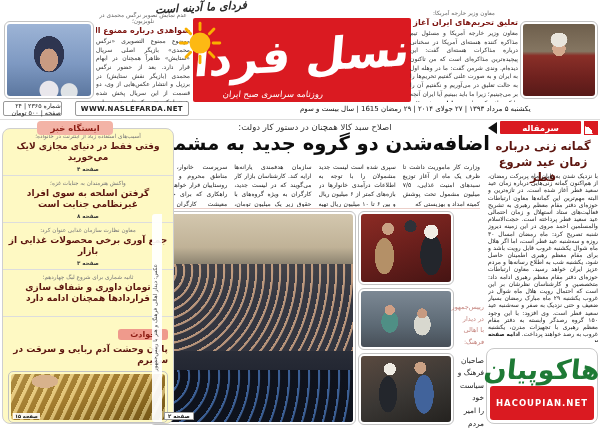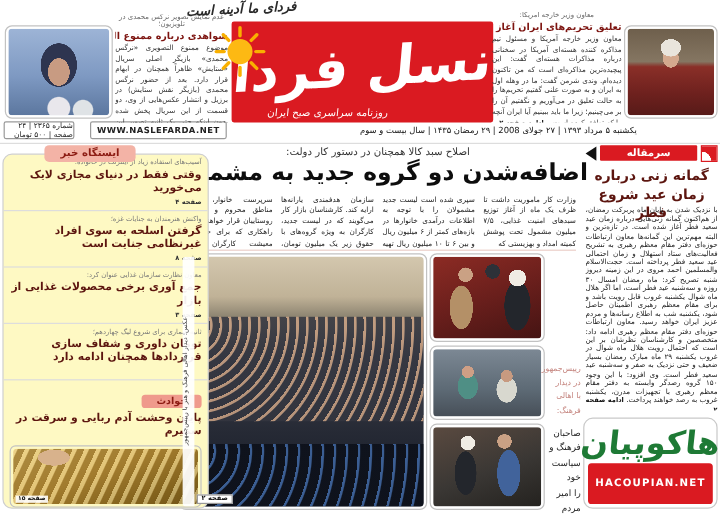--- a/index.html
+++ b/index.html
@@ -105,21 +105,21 @@
           background:#fff;box-sizing:border-box;padding:3px;display:flex;flex-direction:column;}
   .ad-brand{flex:1;display:flex;align-items:center;justify-content:center;font-size:27px;font-weight:bold;
             color:#1e7a35;transform:skewX(-6deg);}
   .ad-bar{height:34px;background:#da1a21;border-radius:3px;color:#fff;font-size:8.5px;font-weight:bold;
           display:flex;align-items:center;justify-content:center;letter-spacing:1px;direction:ltr;}
   
   .sidebar{left:2px;top:128px;width:172px;height:296px;border:1px solid #cfcfcf;border-radius:8px;
            box-sizing:border-box;background:#fef9c3;}
   .ns-label{position:absolute;top:-8px;left:34px;width:76px;height:14px;background:#f3b3a6;color:#8c1c13;
             font-size:8.5px;font-weight:bold;border-radius:4px;display:flex;align-items:center;justify-content:center;}
-  .ns-item{height:47px;border-bottom:1px solid #ddd;box-sizing:border-box;padding:4px 5px 0;text-align:right;overflow:hidden;}
+  .ns-item{height:47px;border-bottom:1px solid #ddd;box-sizing:border-box;padding:4px 5px 0;text-align:center;overflow:hidden;}
   .ns-item:first-of-type{padding-top:9px;height:52px;}
   .ns-kicker{font-size:5.7px;color:#777;}
   .ns-title{font-size:9px;font-weight:bold;color:#5c150f;line-height:1.25;margin-top:2px;}
   .ns-page{font-size:5.5px;font-weight:bold;color:#333;margin-top:2px;}
   .incidents{padding:5px 5px 0;}
   .inc-label{display:inline-block;background:#ef9a8c;color:#8c1c13;font-size:8px;font-weight:bold;
              padding:1px 12px;border-radius:3px;}
   .inc-title{font-size:9px;font-weight:bold;color:#5c150f;line-height:1.25;margin-top:3px;}
   .inc-frame{position:relative;margin-top:4px;height:52px;border:1px solid #c2c2c2;border-radius:5px;
              padding:2px;box-sizing:border-box;}
@@ -146,21 +146,21 @@
           <line x1="28.5" y1="11.5" x2="32.7" y2="7.3"></line>
       </g>
       <circle cx="20" cy="20" r="9.5" fill="#fdb913"></circle>
     </svg>
   </div>
 
   <div class="abs mast-red">
     <div class="mast-logo">نسل فردا</div>
     <div class="mast-sub">روزنامه سراسری صبح ایران</div>
   </div>
-  <div class="abs dateline">یکشنبه ۵ مرداد ۱۳۹۳ | ۲۷ جولای 2008 | ۲۹ رمضان ۱۴۳۵ | سال بیست و سوم</div>
+  <div class="abs dateline">یکشنبه ۵ مرداد ۱۳۹۳ | ۲۷ جولای ۲۰۱۴ | ۲۹ رمضان 1615 | سال بیست و سوم</div>
   <div class="abs issue-bar">
     <div class="issue-info">شماره ۲۳۶۵ | ۲۴ صفحه | ۵۰۰ تومان</div>
     <div class="website">WWW.NASLEFARDA.NET</div>
   </div>
   <div class="abs header-rule"></div>
 
   <div class="pframe" style="left:4px;top:21px;width:90px;height:78px;">
     <div class="ph ph-tl"></div>
   </div>
   <div class="abs tl-text">

